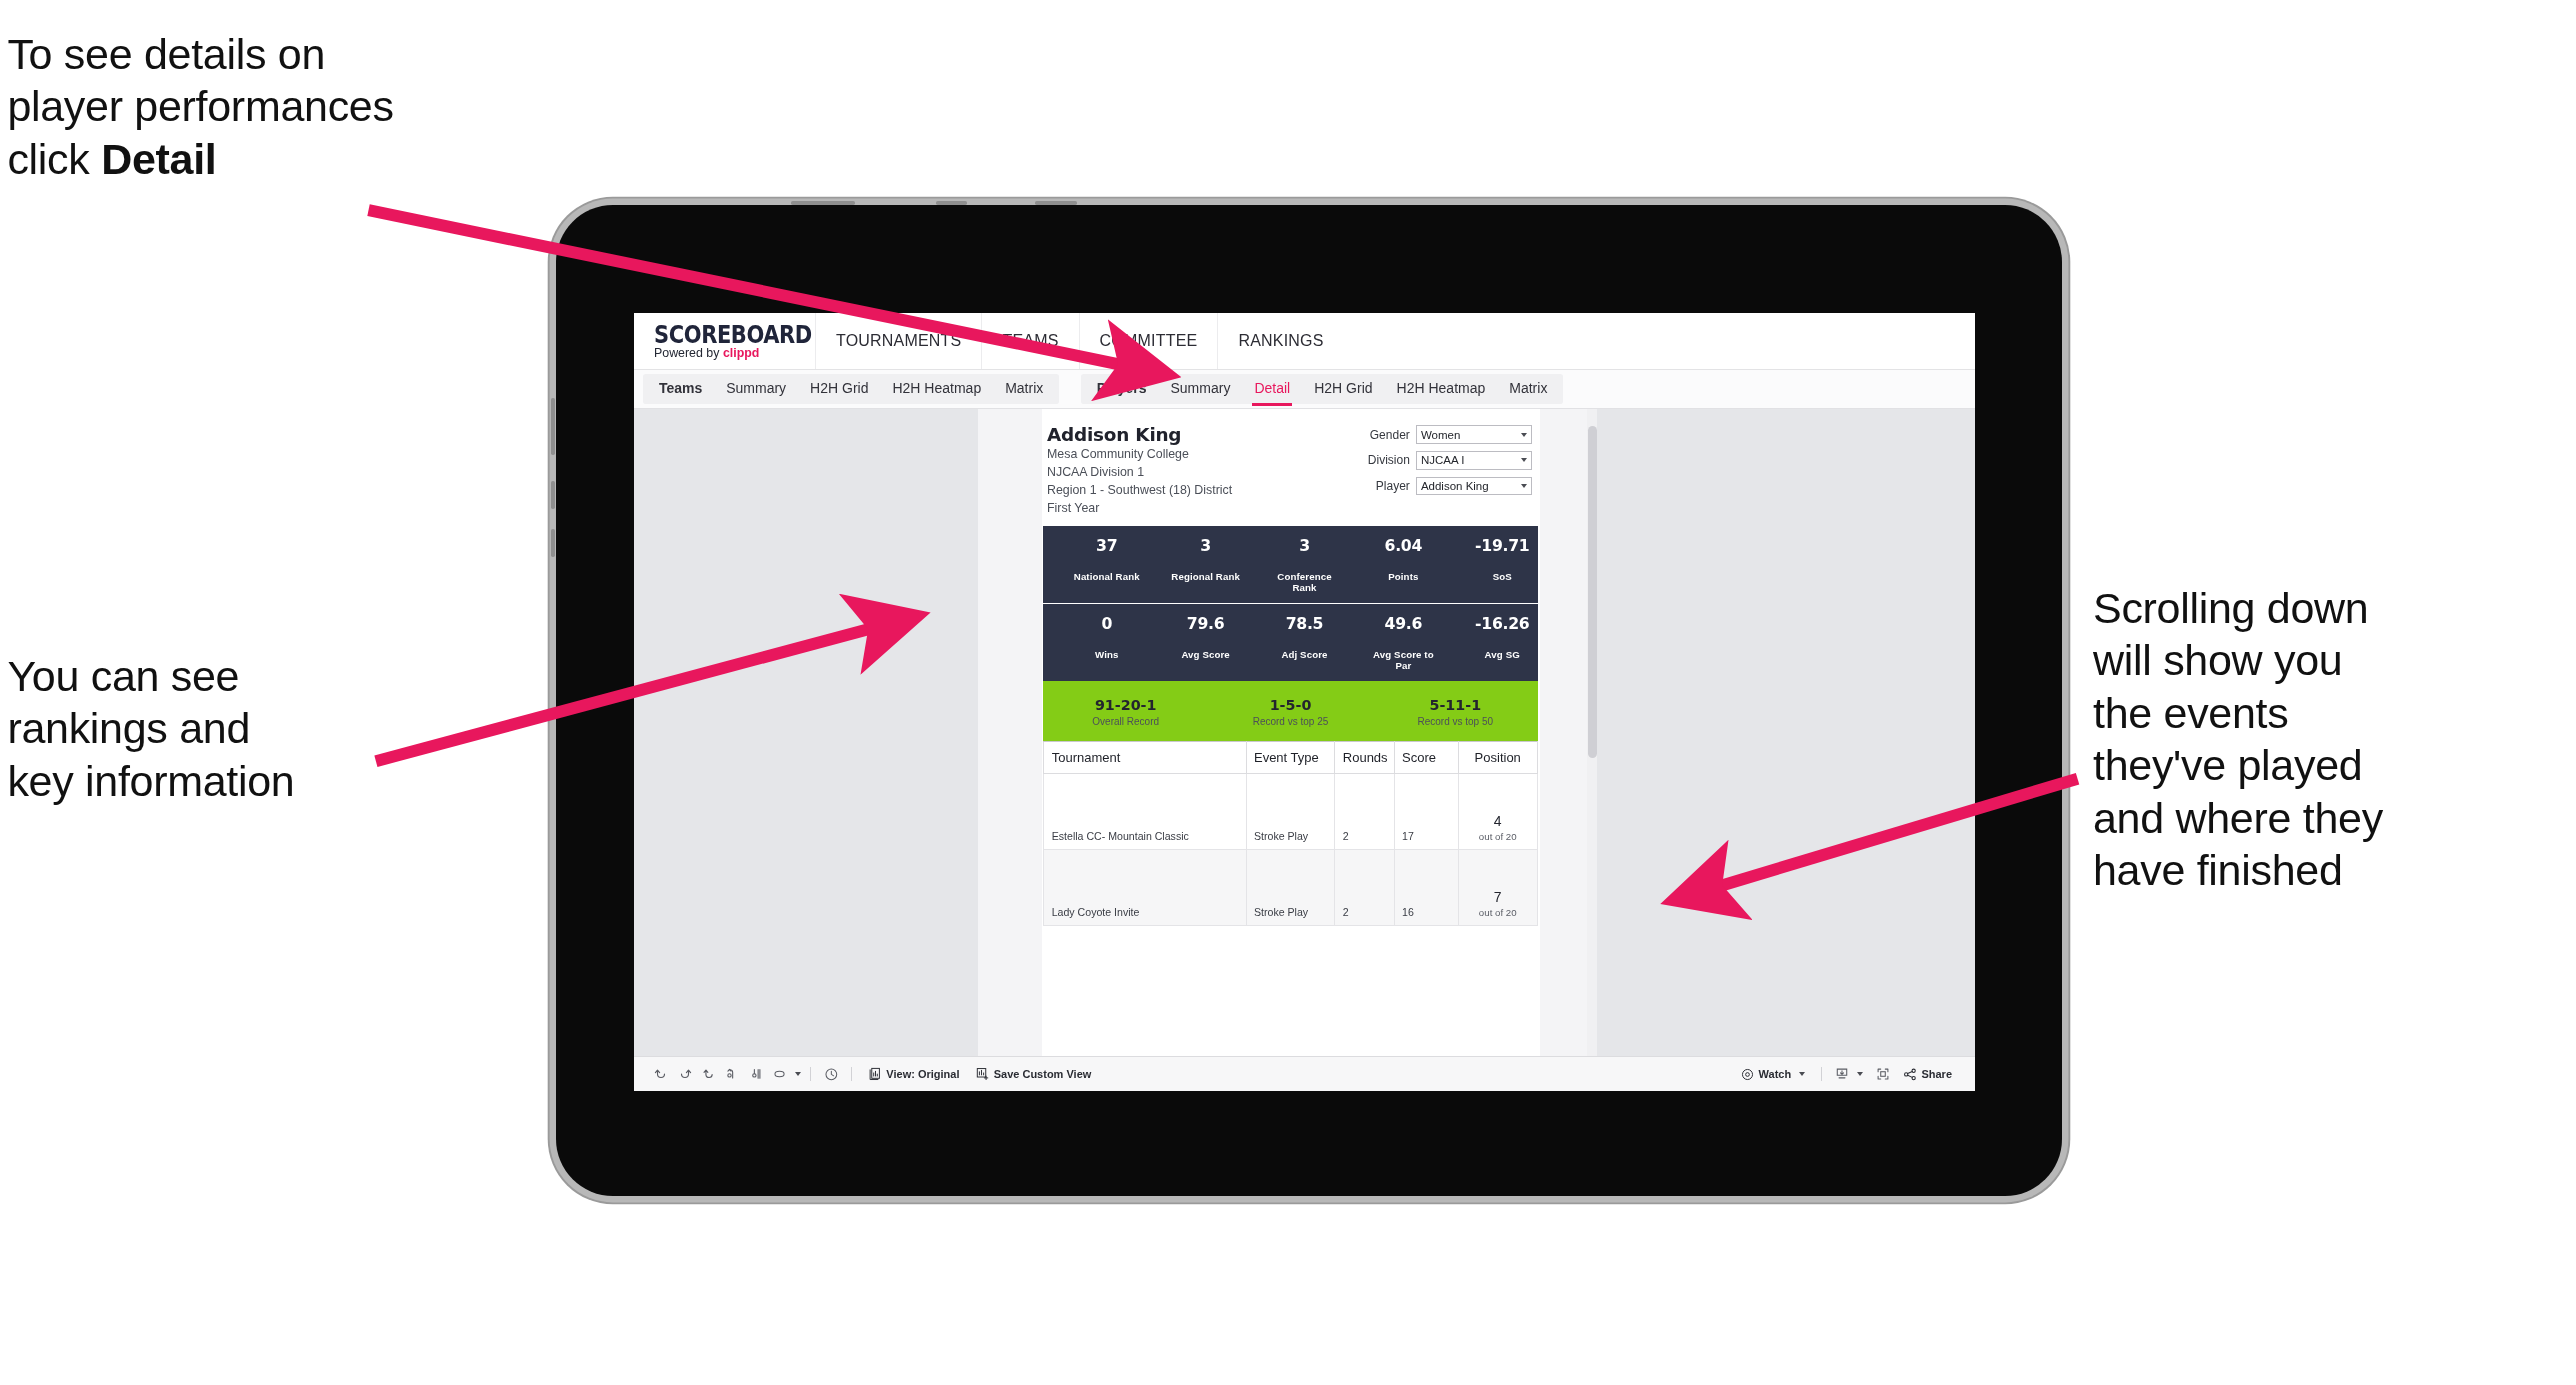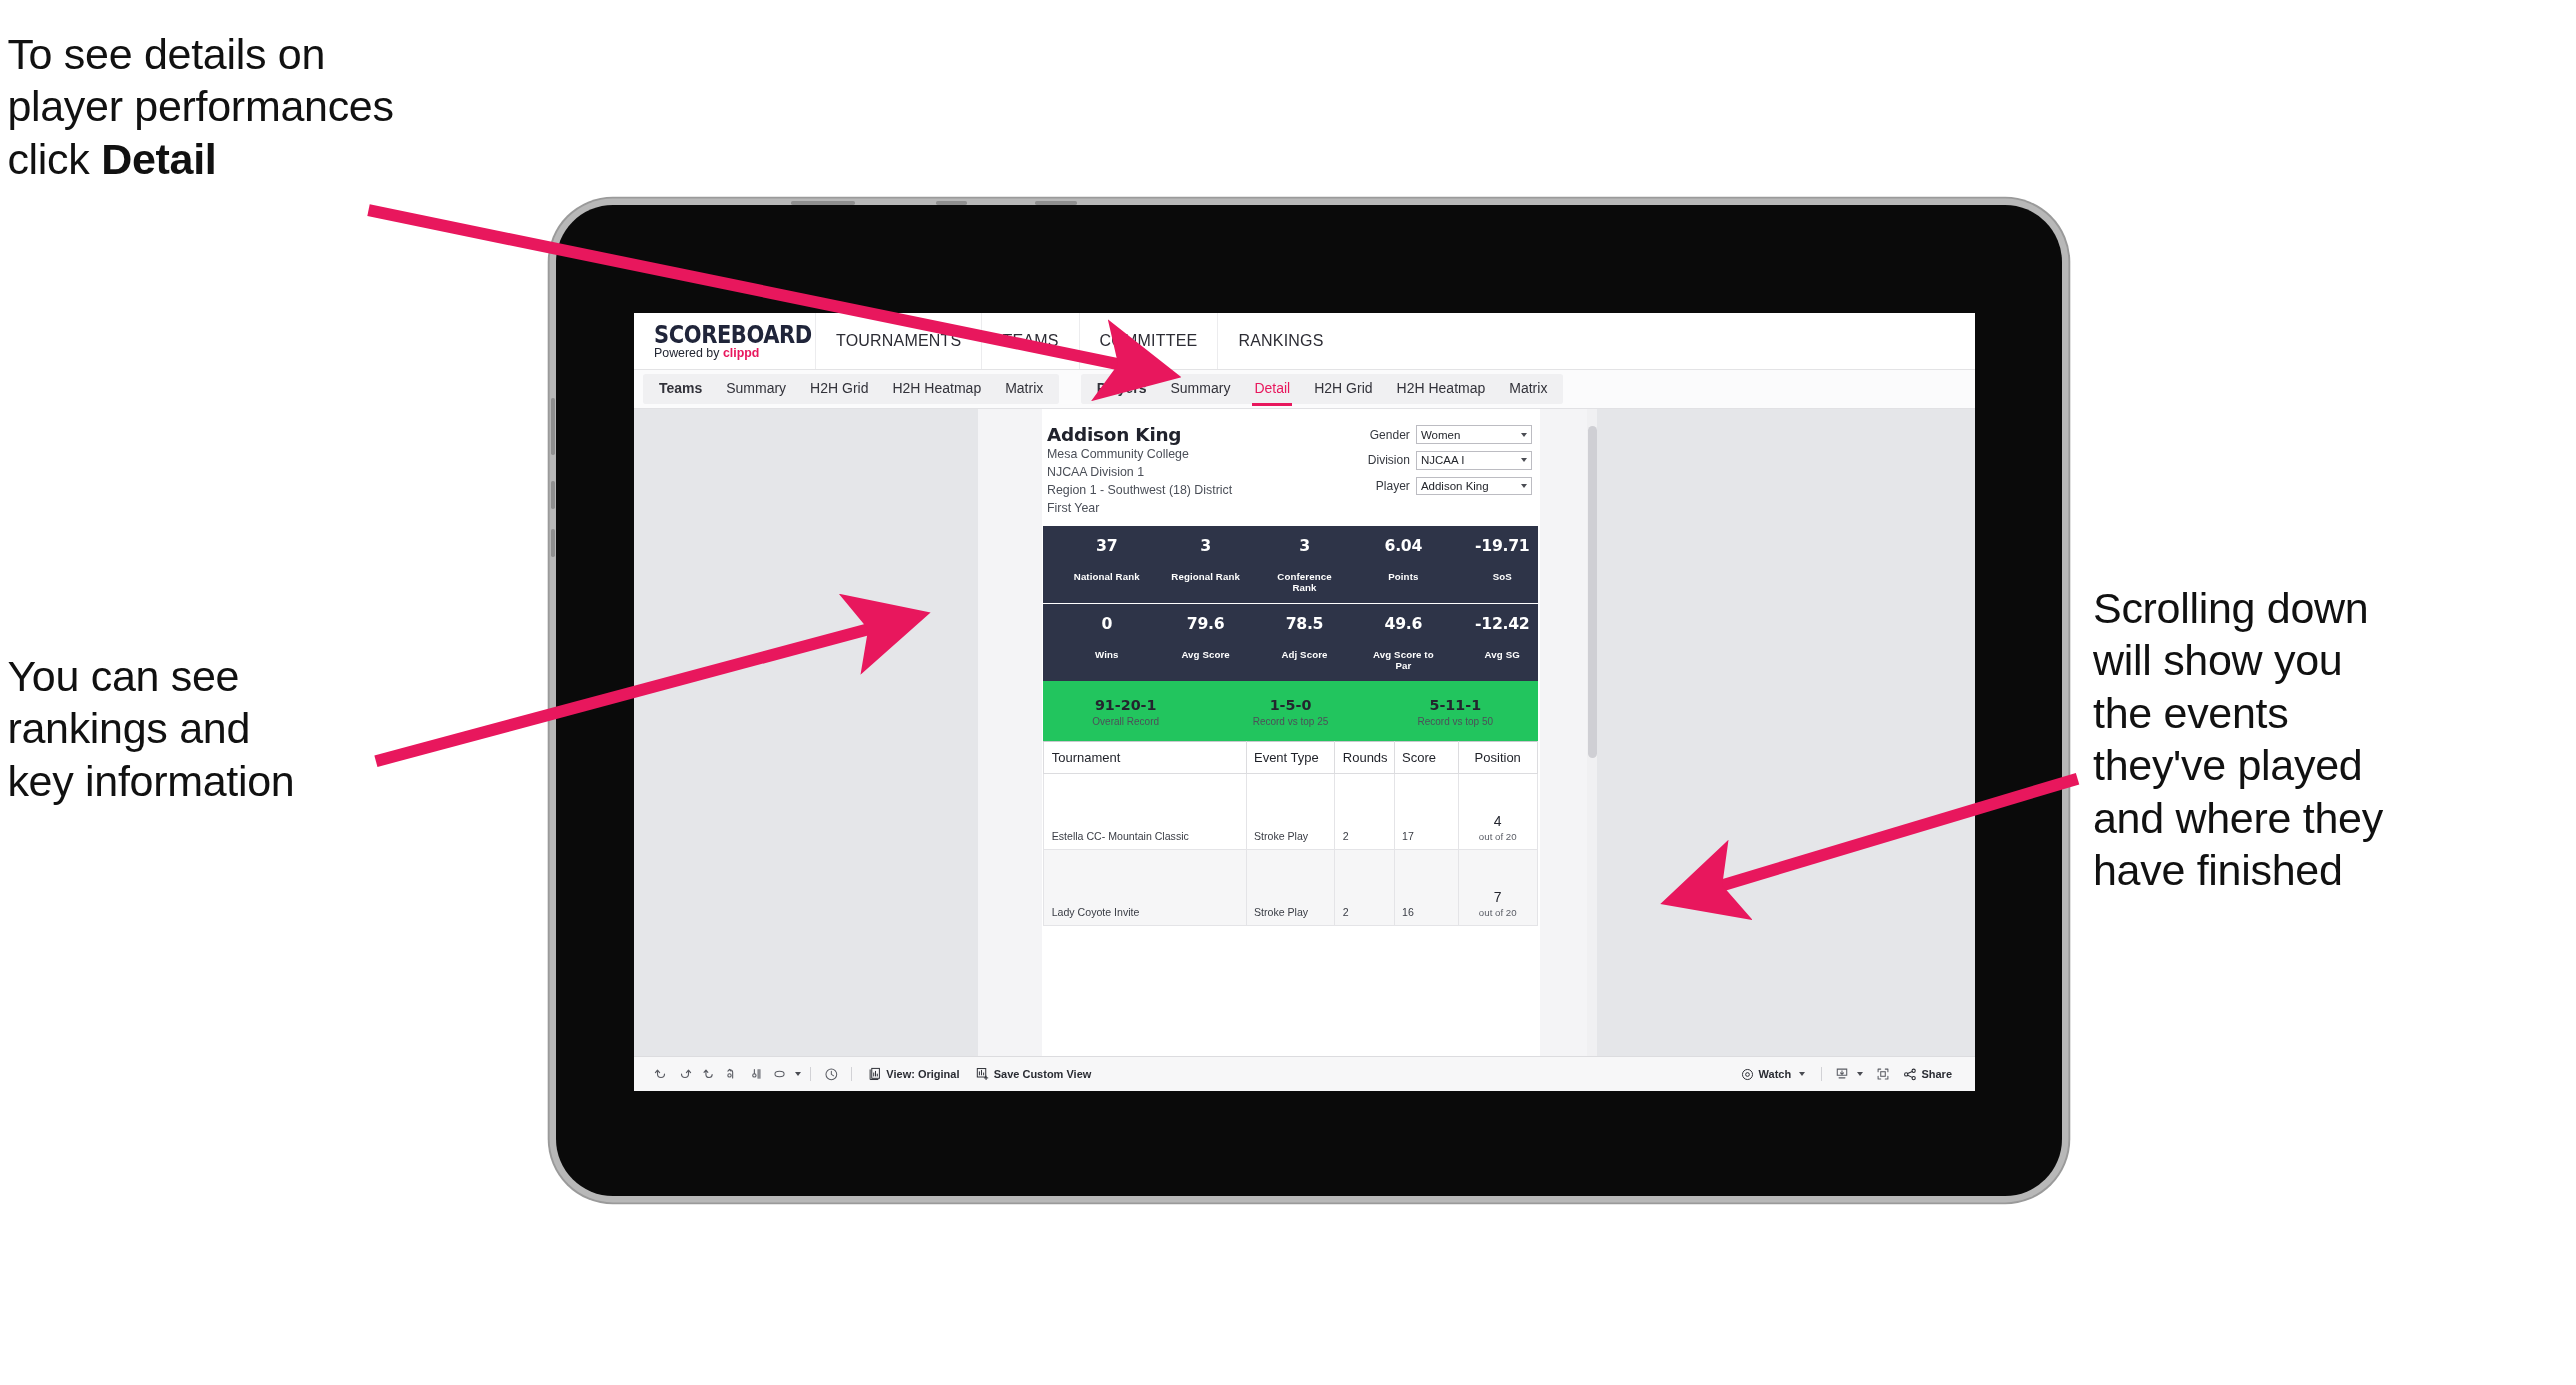--- a/index.html
+++ b/index.html
@@ -217,21 +217,21 @@
   }
   .stat-lbl {
     font-size:9.7px; font-weight:700; margin-top:16px;
     letter-spacing:0.1px;
     text-align:center;
   }
 
   
   #records {
     display:flex; padding:15.7px 0 14px 0;
-    background:#22c55e;
+    background:#84cc16;
   }
   .rec { flex:1; text-align:center; }
   .rec-val {
     font-family:"DejaVu Sans", sans-serif;
     font-size:14.3px; font-weight:700; color:#23252e; line-height:1.2;
   }
   .rec-lbl { font-size:10px; color:#4d5059; margin-top:1.8px; }
 
   
   #tbl { width:100%; border-collapse:collapse; table-layout:fixed; }
@@ -458,21 +458,21 @@
               </div>
               <div class="stat">
                 <div class="stat-val">78.5</div>
                 <div class="stat-lbl">Adj Score</div>
               </div>
               <div class="stat">
                 <div class="stat-val">49.6</div>
                 <div class="stat-lbl">Avg Score to Par</div>
               </div>
               <div class="stat">
-                <div class="stat-val">-12.42</div>
+                <div class="stat-val">-16.26</div>
                 <div class="stat-lbl">Avg SG</div>
               </div>
             </div>
 
           <div id="records">
               <div class="rec">
                 <div class="rec-val">91-20-1</div>
                 <div class="rec-lbl">Overall Record</div>
               </div>
               <div class="rec">

